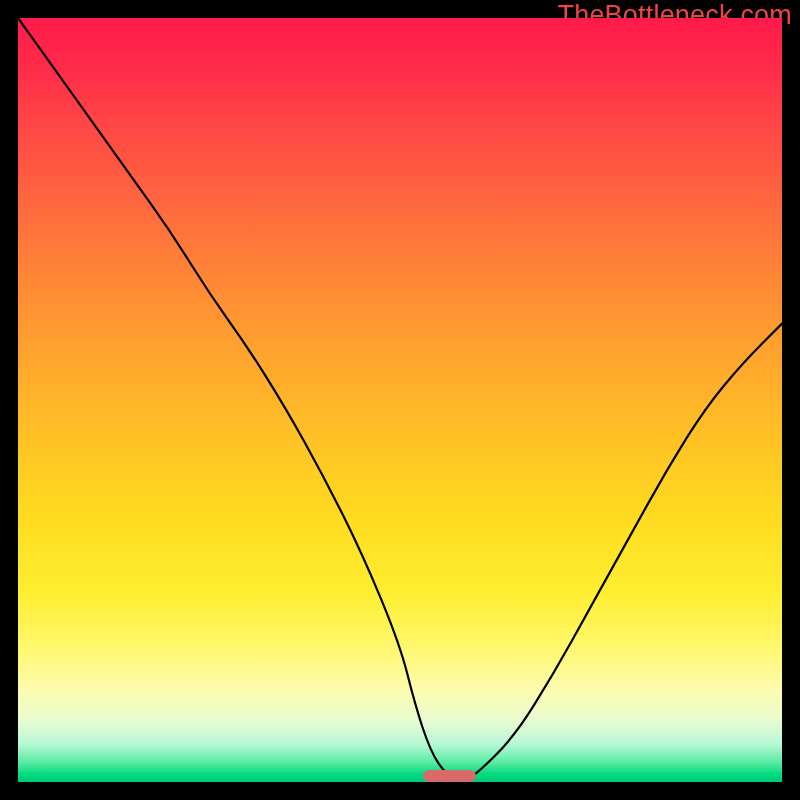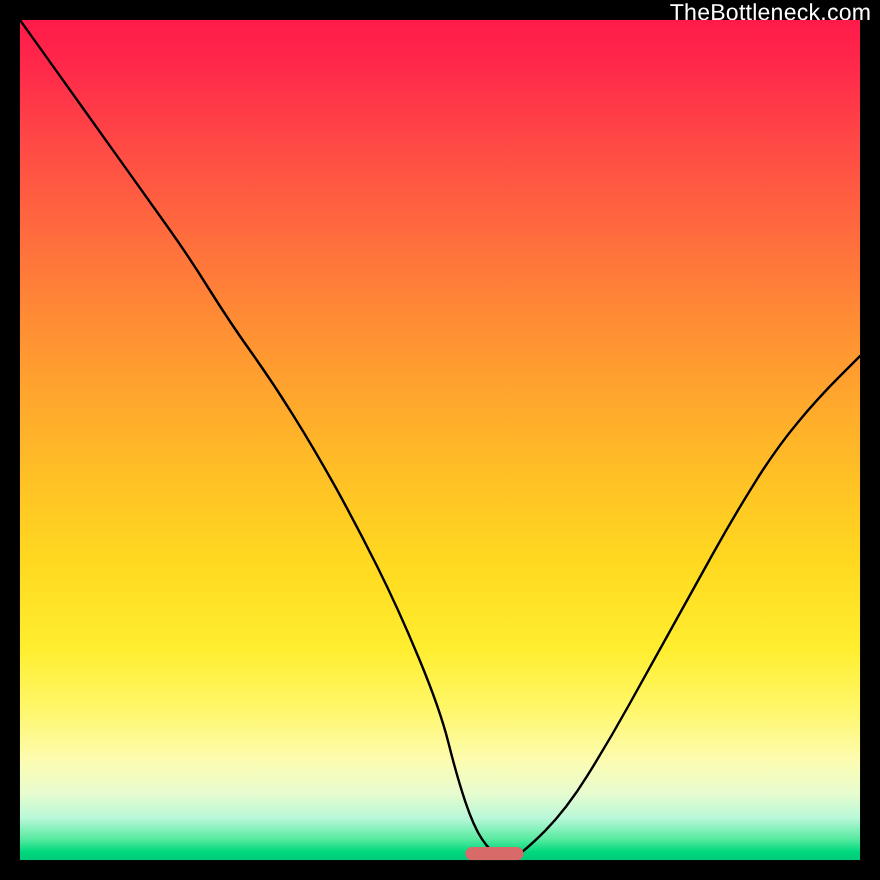--- a/index.html
+++ b/index.html
@@ -56,22 +56,22 @@
   .marker {
     position: absolute;
     background: #d96a6a;
     border-radius: 6px;
   }
   .watermark {
     position: absolute;
     top: 0;
     right: 8px;
     font-family: Arial, Helvetica, sans-serif;
-    font-size: 21px;
-    color: #ffffff;
+    font-size: 27px;
+    color: #ef4444;
     font-weight: 500;
     letter-spacing: 0.2px;
   }
 </style>
 </head>
 <body>
 
 <div class="chart-container">
   <div class="watermark">TheBottleneck.com</div>
   <div class="plot-area">

